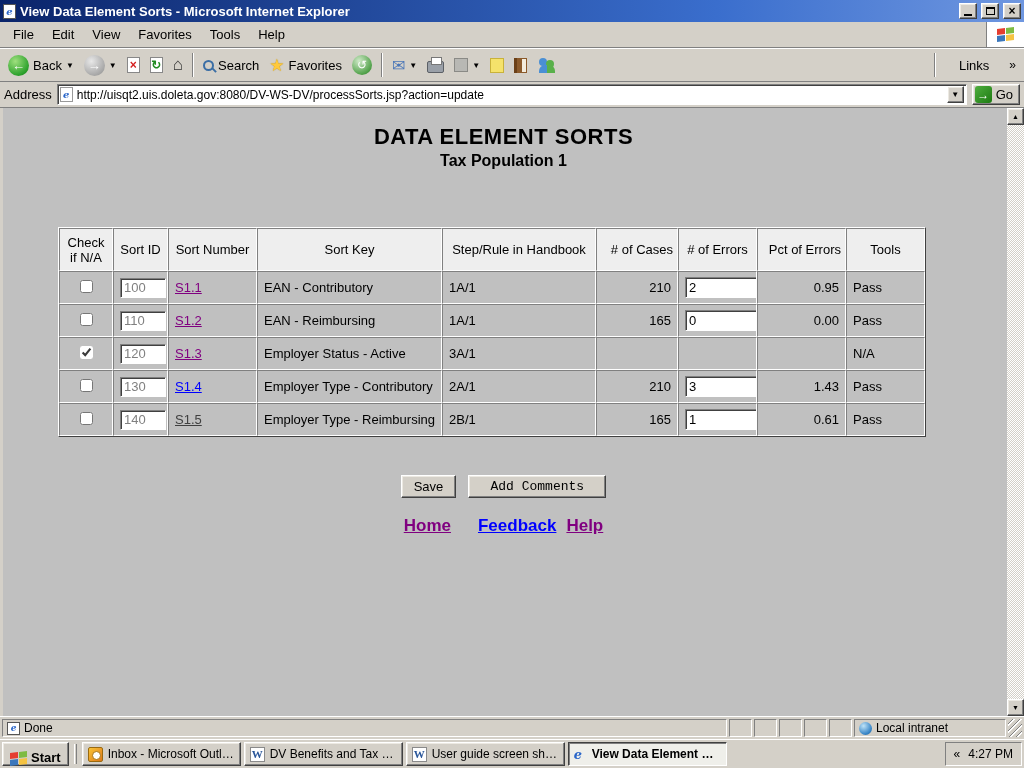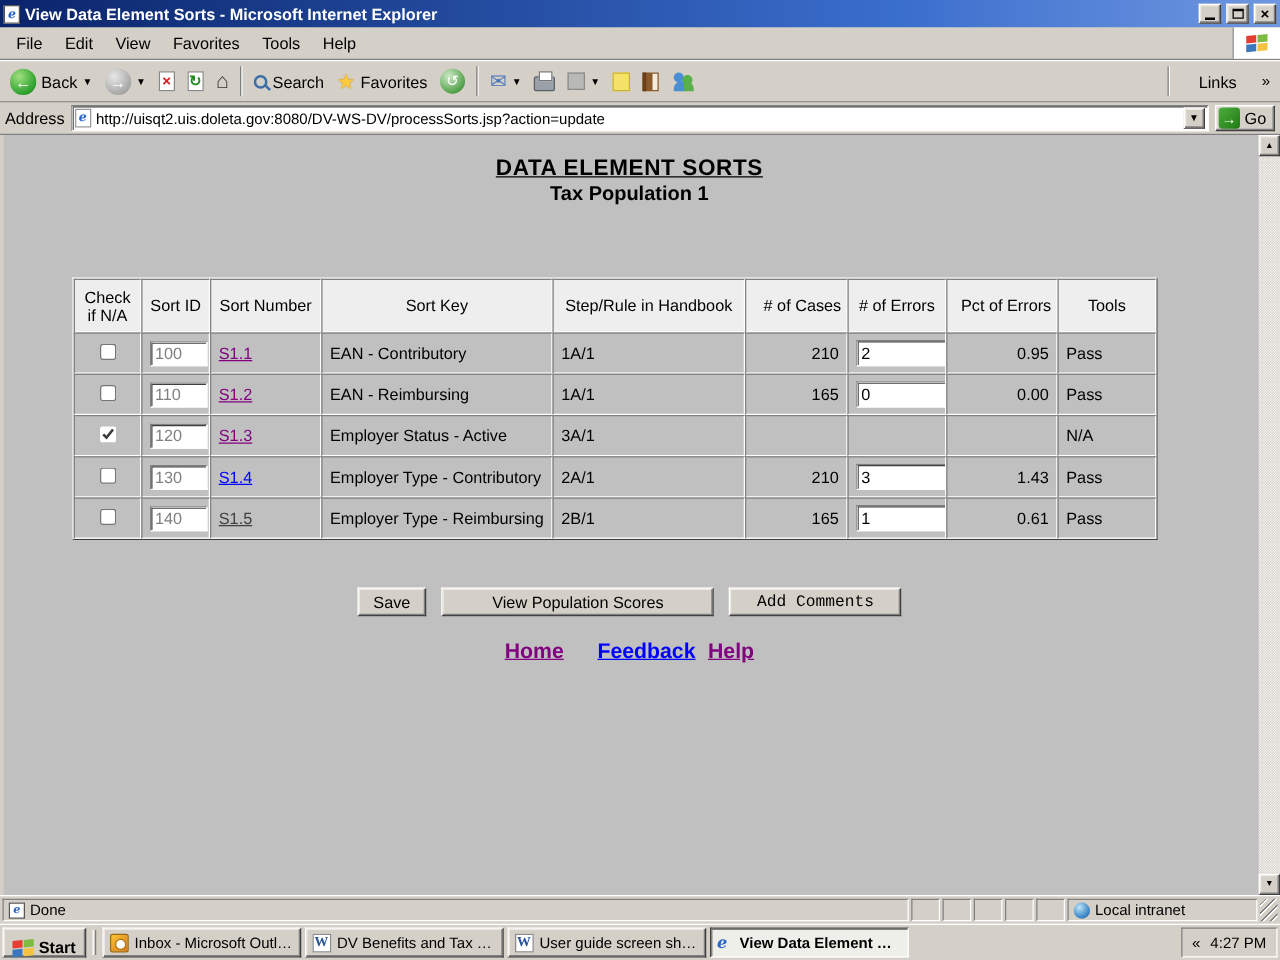--- a/index.html
+++ b/index.html
@@ -95,21 +95,21 @@
   .addr-dd { width:17px; height:17px; display:flex; align-items:center; justify-content:center; }
   .go-btn { display:flex; align-items:center; gap:4px; padding:1px 6px 1px 2px; height:21px; }
   .go-ic { width:17px; height:17px; background:linear-gradient(135deg,#4fae3e,#1d7a12);
     border-radius:3px; color:#fff; display:flex; align-items:center; justify-content:center;
     font-weight:bold; font-size:12px; }
   
   .content { flex:1; background:#c0c0c0; position:relative; overflow:hidden;
     border-left:3px solid #d4d0c8; border-right:0; }
   .content-inner { position:absolute; left:0; top:0; right:20px; bottom:0; overflow:hidden; }
   .page-title { text-align:center; margin-top:16px; font-weight:bold; }
-  .page-title .t1 { font-size:18px; letter-spacing:.5px;text-decoration:underline; }
+  .page-title .t1 { font-size:22px; letter-spacing:.5px; }
   .page-title .t2 { font-size:16px; margin-top:2px; }
   
   table.sorts { border-collapse:separate; border-spacing:0; margin:57px 0 0 55px;
     width:866px; table-layout:fixed;
     border:1px solid; border-color:#ffffff #404040 #404040 #ffffff; }
   .sorts th, .sorts td { border:1px solid; border-color:#808080 #ffffff #ffffff #808080;
     font-weight:normal; font-size:13px; padding:4px 6px; vertical-align:middle;
     overflow:hidden; }
   .sorts th { background:#eeeeee; text-align:center; padding:5px 4px; height:43px; }
   .sorts td { background:#c0c0c0; height:33px; }
@@ -386,21 +386,20 @@
           <td><input class="err-input" value="1" style=""></td>
           <td class="num">0.61</td>
           <td>Pass</td>
         </tr>
 
       </tbody>
         </table>
 
       <div class="btn-row">
         <button class="push-btn raised">Save</button>
-        <button class="push-btn raised" style="width:218px;">View Population Scores</button>
         <button class="push-btn raised" style="width:138px;font-family:Liberation Mono, monospace;">Add Comments</button>
       </div>
 
       <div class="link-row">
         <a href="#" style="color: rgb(128, 0, 128);">Home</a>
         <a href="#" style="color: rgb(0, 0, 255); margin-left: 17px;">Feedback</a>
         <a href="#" style="color: rgb(128, 0, 128);">Help</a>
       </div>
     </div>
 

